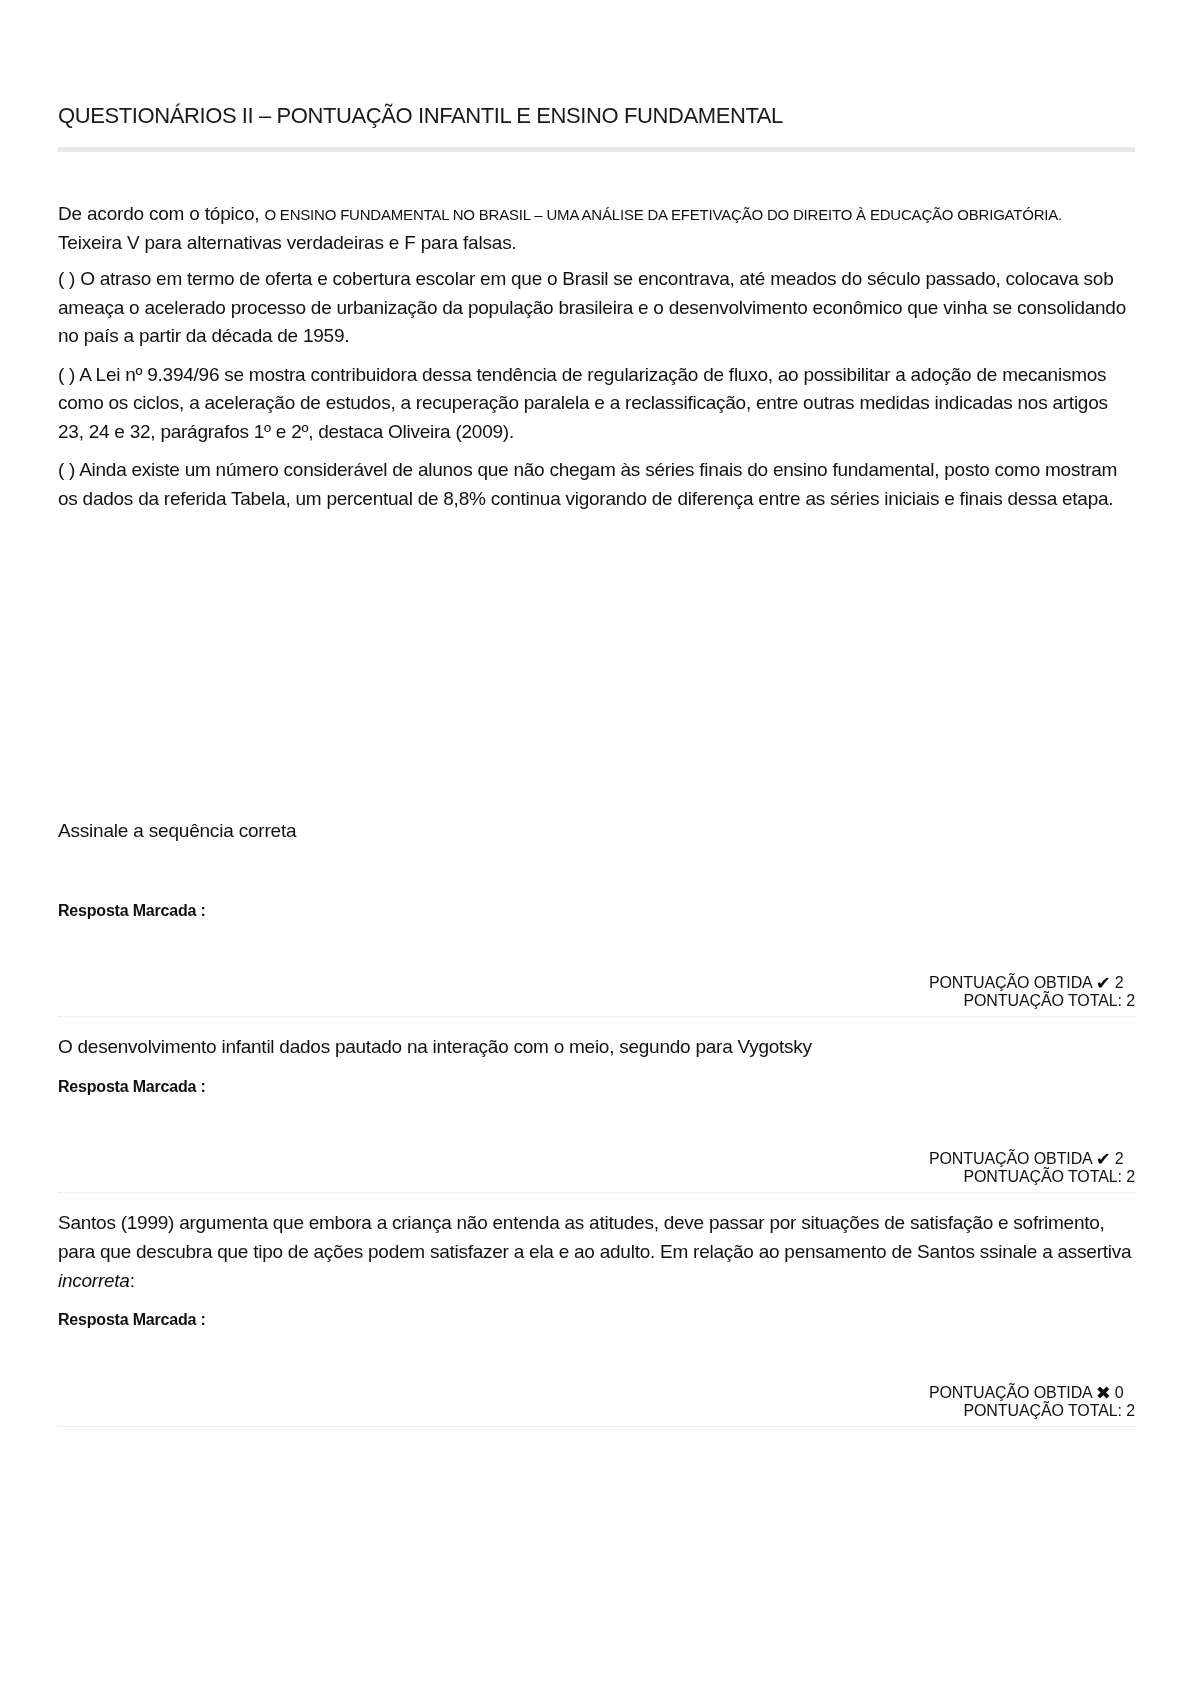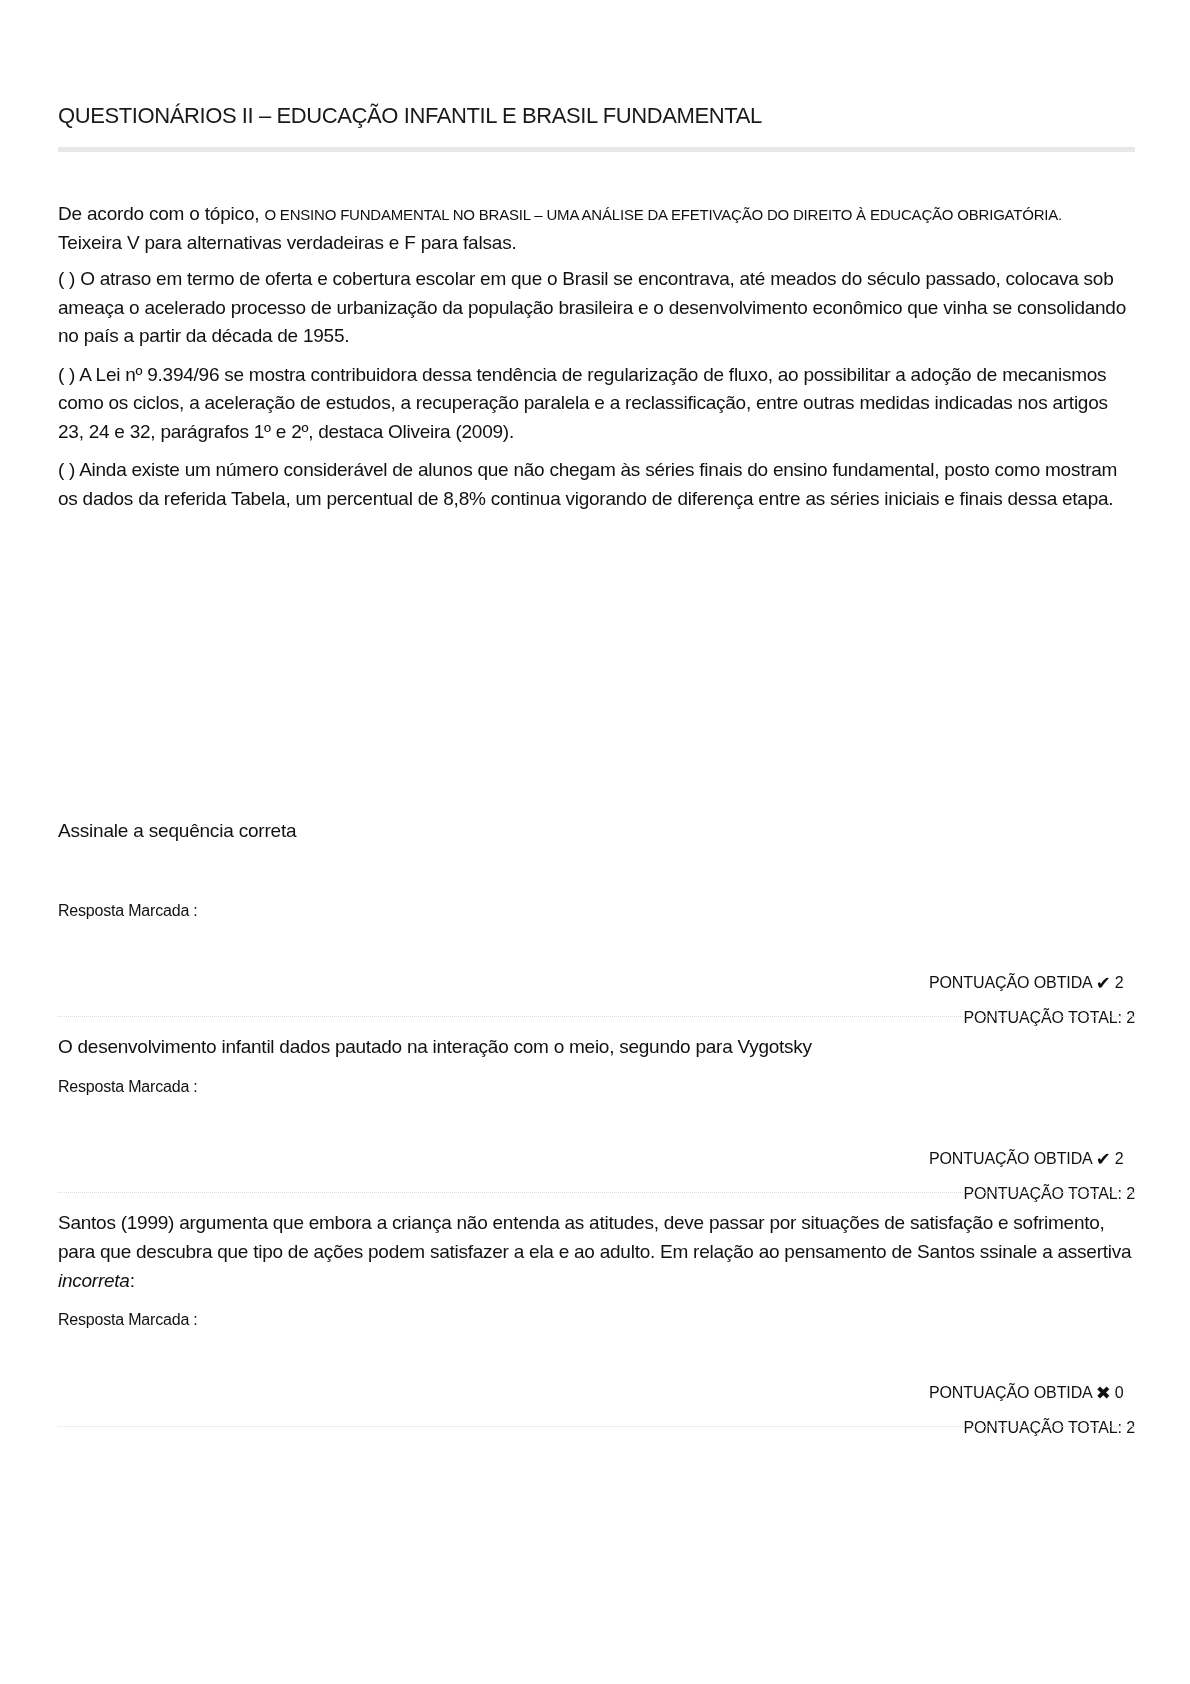--- a/index.html
+++ b/index.html
@@ -74,20 +74,21 @@
     font-size: 19px;
     letter-spacing: -0.2px;
     margin: 0;
   }
   .answer-label {
     position: absolute;
     left: 0;
     font-size: 16px;
     letter-spacing: -0.2px;
     margin: 0;
+    font-weight: bold;
   }
   .score-row {
     position: absolute;
     right: 0;
     font-size: 16px;
     letter-spacing: -0.1px;
     white-space: nowrap;
     display: flex;
     align-items: center;
     flex-direction: column;
@@ -97,21 +98,20 @@
     align-items: center;
   }
   .score-icon {
     display: inline-block;
     font-size: 18px;
     margin: 0 4px 0 3px;
     line-height: 1;
   }
   .score-total {
     margin-left: 46px;
-    margin-top: 17px;
   }
   .sep {
     position: absolute;
     left: 0;
     width: 1077px;
     height: 0;
     border-top: 1px dotted #dcdcdc;
   }
   .q-text {
     position: absolute;
@@ -124,28 +124,28 @@
   }
   .q-text em {
     font-style: italic;
   }
 </style>
 </head>
 <body>
 
 <div class="page">
 
-  <h1 class="page-title">QUESTIONÁRIOS II – EDUCAÇÃO INFANTIL E BRASIL FUNDAMENTAL</h1>
+  <h1 class="page-title">QUESTIONÁRIOS II – PONTUAÇÃO INFANTIL E ENSINO FUNDAMENTAL</h1>
   <div class="title-rule"></div>
 
   <section class="q1">
     <p class="intro">
       <span>De acordo com o tópico, </span><span class="topic">O ENSINO FUNDAMENTAL NO BRASIL – UMA ANÁLISE DA EFETIVAÇÃO DO DIREITO À EDUCAÇÃO OBRIGATÓRIA.</span><span class="gap"></span><span>Teixeira V para alternativas verdadeiras e F para falsas.</span>
     </p>
-    <p class="statement">( ) O atraso em termo de oferta e cobertura escolar em que o Brasil se encontrava, até meados do século passado, colocava sob ameaça o acelerado processo de urbanização da população brasileira e o desenvolvimento econômico que vinha se consolidando no país a partir da década de 1955.</p>
+    <p class="statement">( ) O atraso em termo de oferta e cobertura escolar em que o Brasil se encontrava, até meados do século passado, colocava sob ameaça o acelerado processo de urbanização da população brasileira e o desenvolvimento econômico que vinha se consolidando no país a partir da década de 1959.</p>
     <p class="statement">( ) A Lei nº 9.394/96 se mostra contribuidora dessa tendência de regularização de fluxo, ao possibilitar a adoção de mecanismos como os ciclos, a aceleração de estudos, a recuperação paralela e a reclassificação, entre outras medidas indicadas nos artigos 23, 24 e 32, parágrafos 1º e 2º, destaca Oliveira (2009).</p>
     <p class="statement">( ) Ainda existe um número considerável de alunos que não chegam às séries finais do ensino fundamental, posto como mostram os dados da referida Tabela, um percentual de 8,8% continua vigorando de diferença entre as séries iniciais e finais dessa etapa.</p>
   </section>
 
   <p class="prompt">Assinale a sequência correta</p>
 
   <p class="answer-label" style="top:902px;">Resposta Marcada :</p>
 
   <div class="score-row" style="top:974px;">
     <span class="score-obtained">

